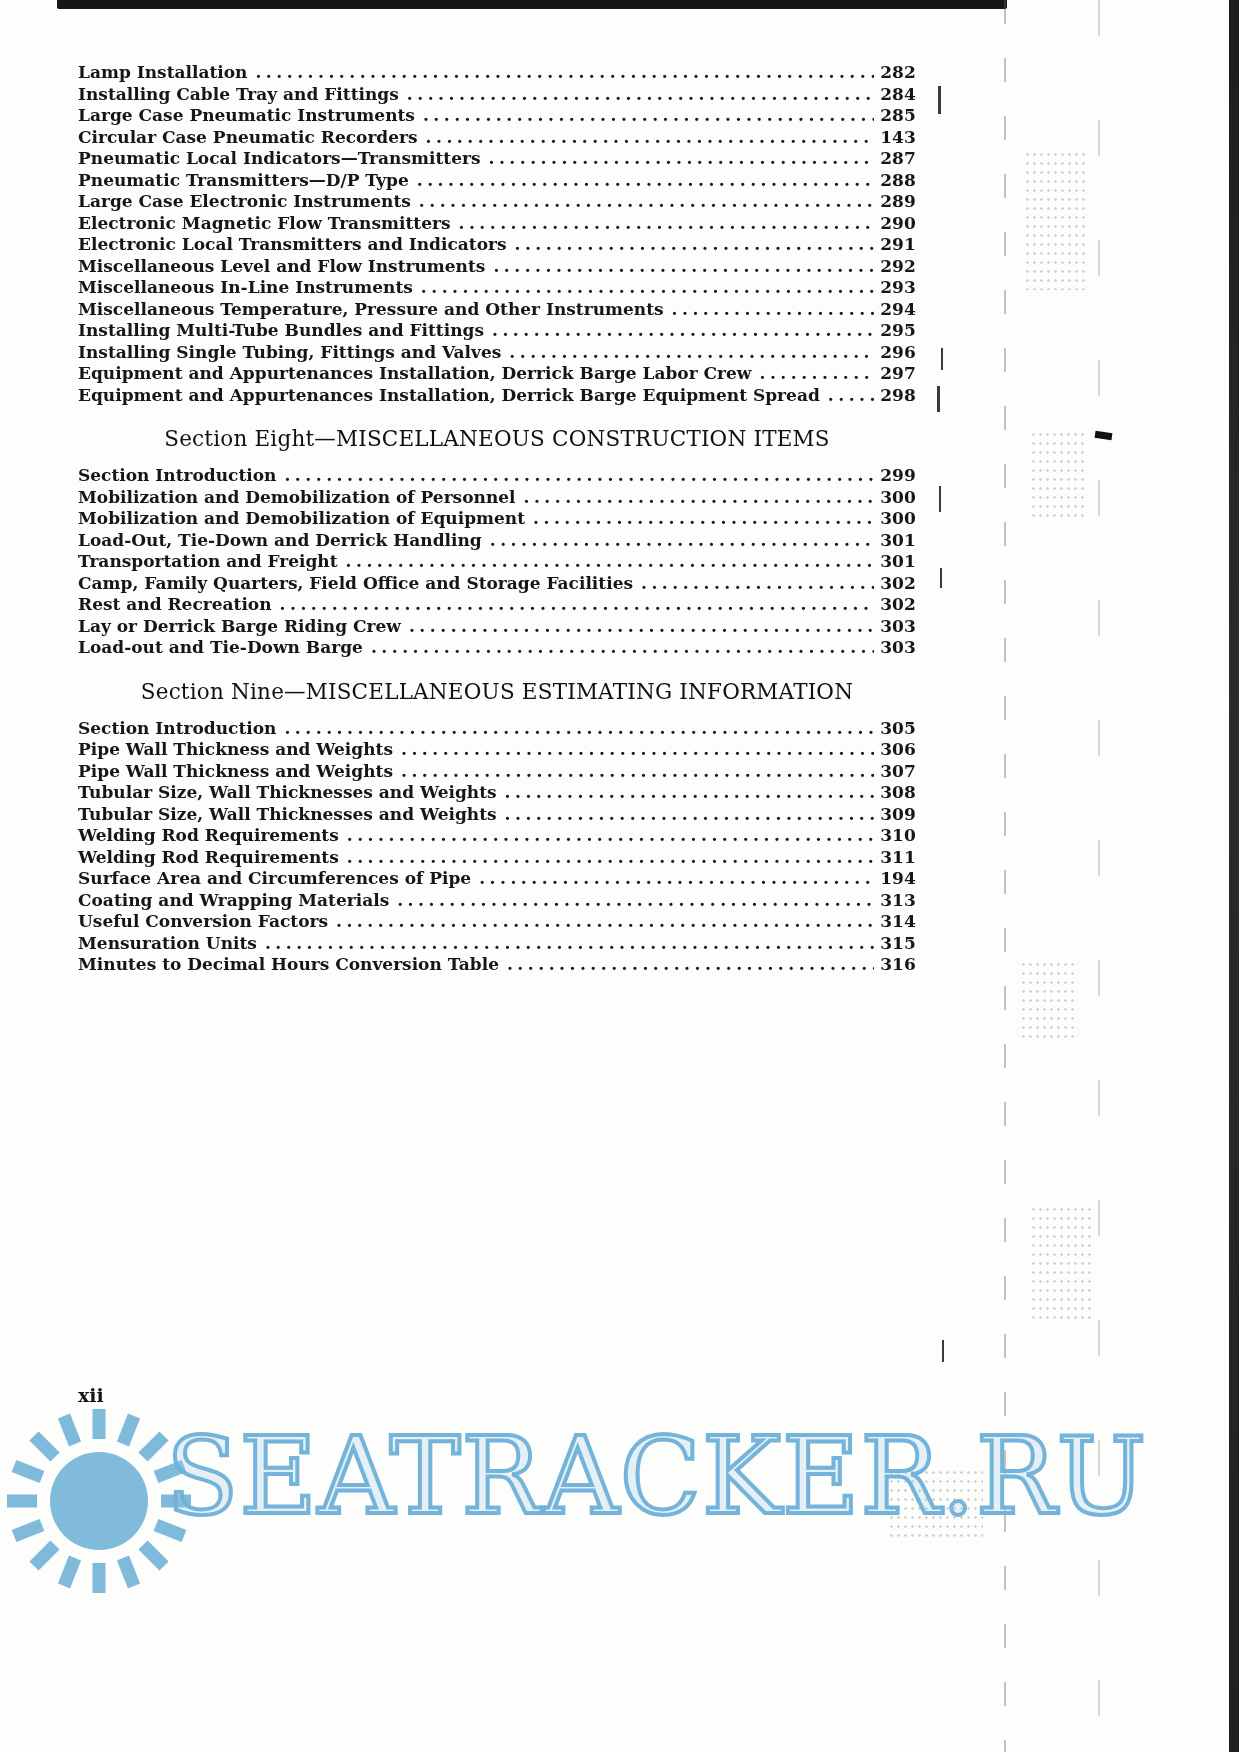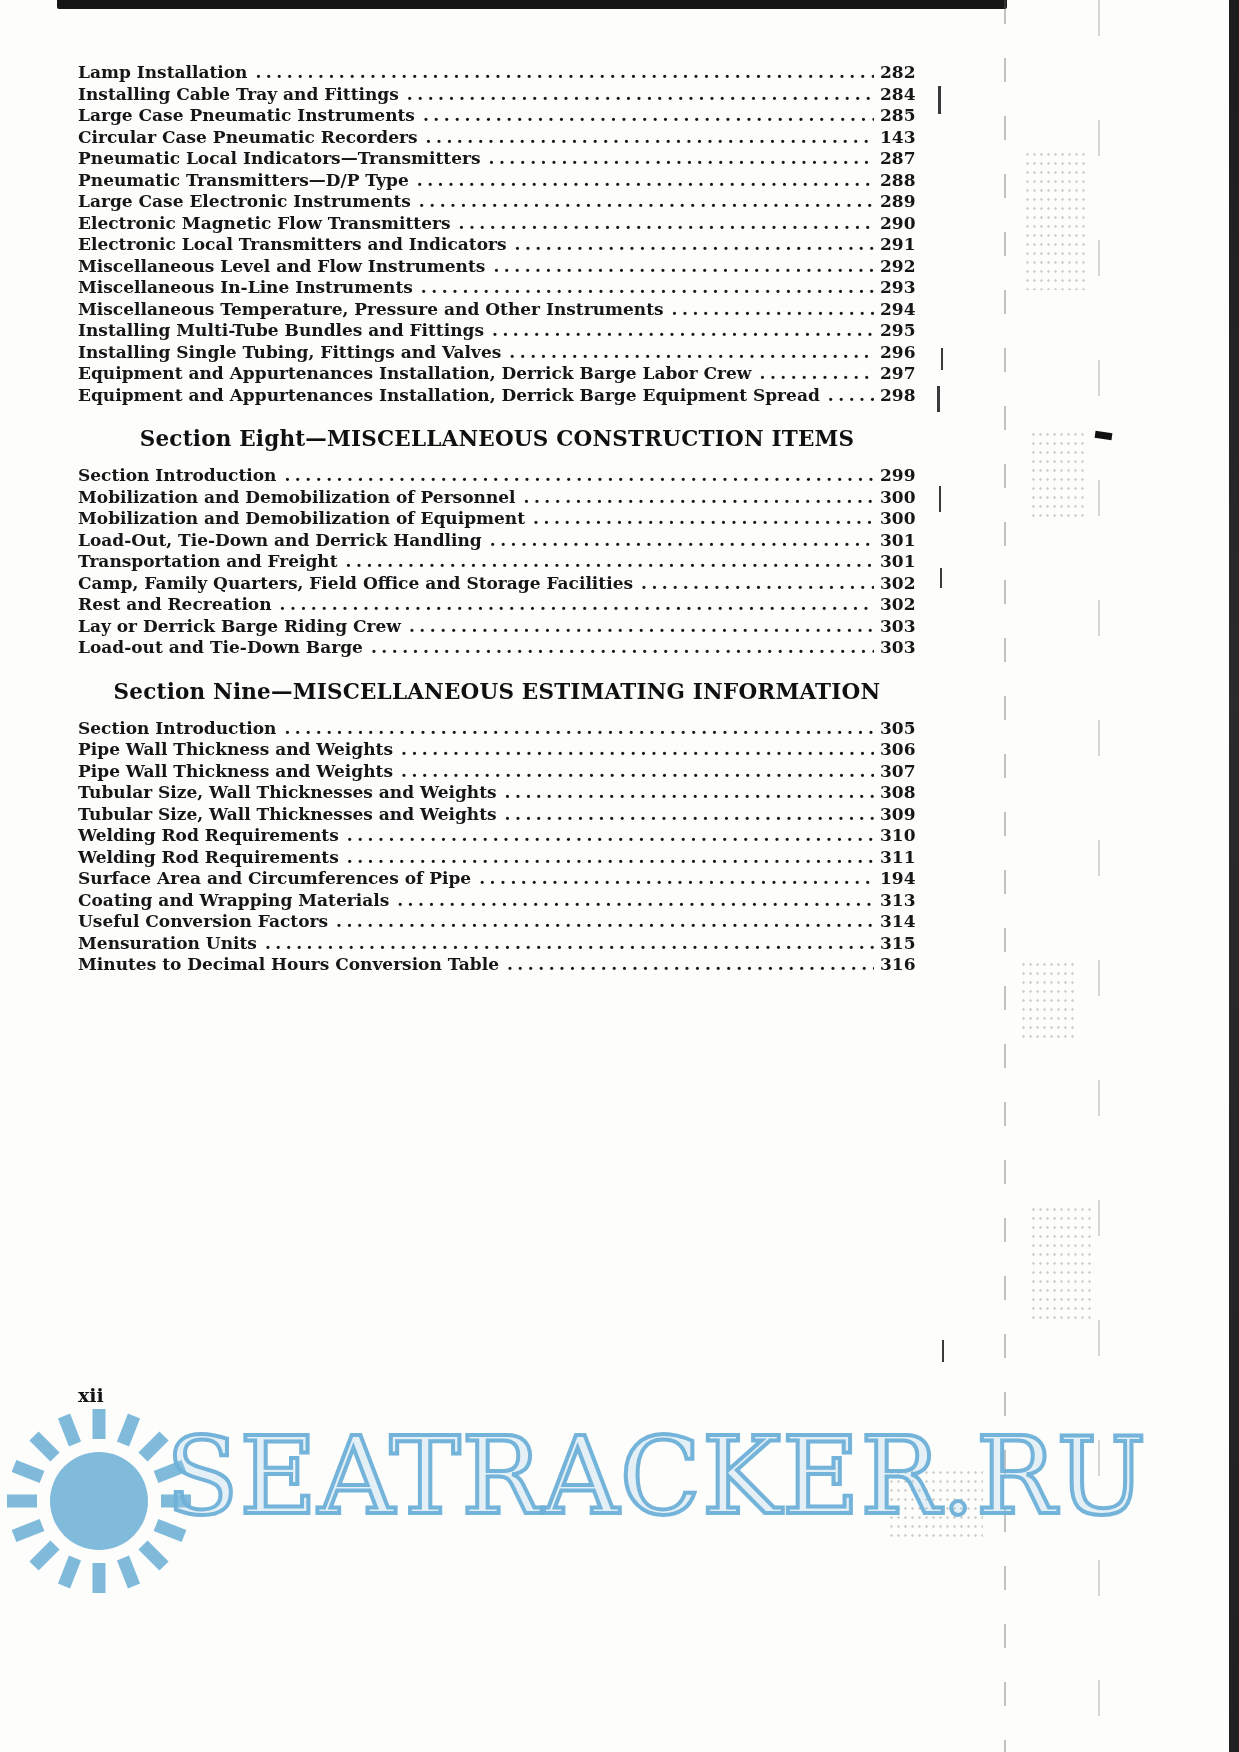--- a/index.html
+++ b/index.html
@@ -34,26 +34,26 @@
     flex: 1;
     overflow: hidden;
     white-space: nowrap;
     margin: 0 6px 0 8px;
   }
   .leader::before {
     content: "........................................................................................................................";
     letter-spacing: 4.5px;
     font-size: 17px;
   }
-  .entry-page { min-width: 36px; text-align: left; white-space: nowrap; }
+  .entry-page { min-width: 36px; text-align: center; white-space: nowrap; }
 
   .section-heading {
     margin: 20px 0 13px 0;
     text-align: center;
-    font-weight: 700;
+    font-weight: 400;
     font-size: 21.5px;
     line-height: 26px;
     letter-spacing: 0.2px;
     color: #101010;
   }
 
   .folio {
     position: absolute;
     top: 1384px; left: 78px; width: 838px;
     text-align: left;

